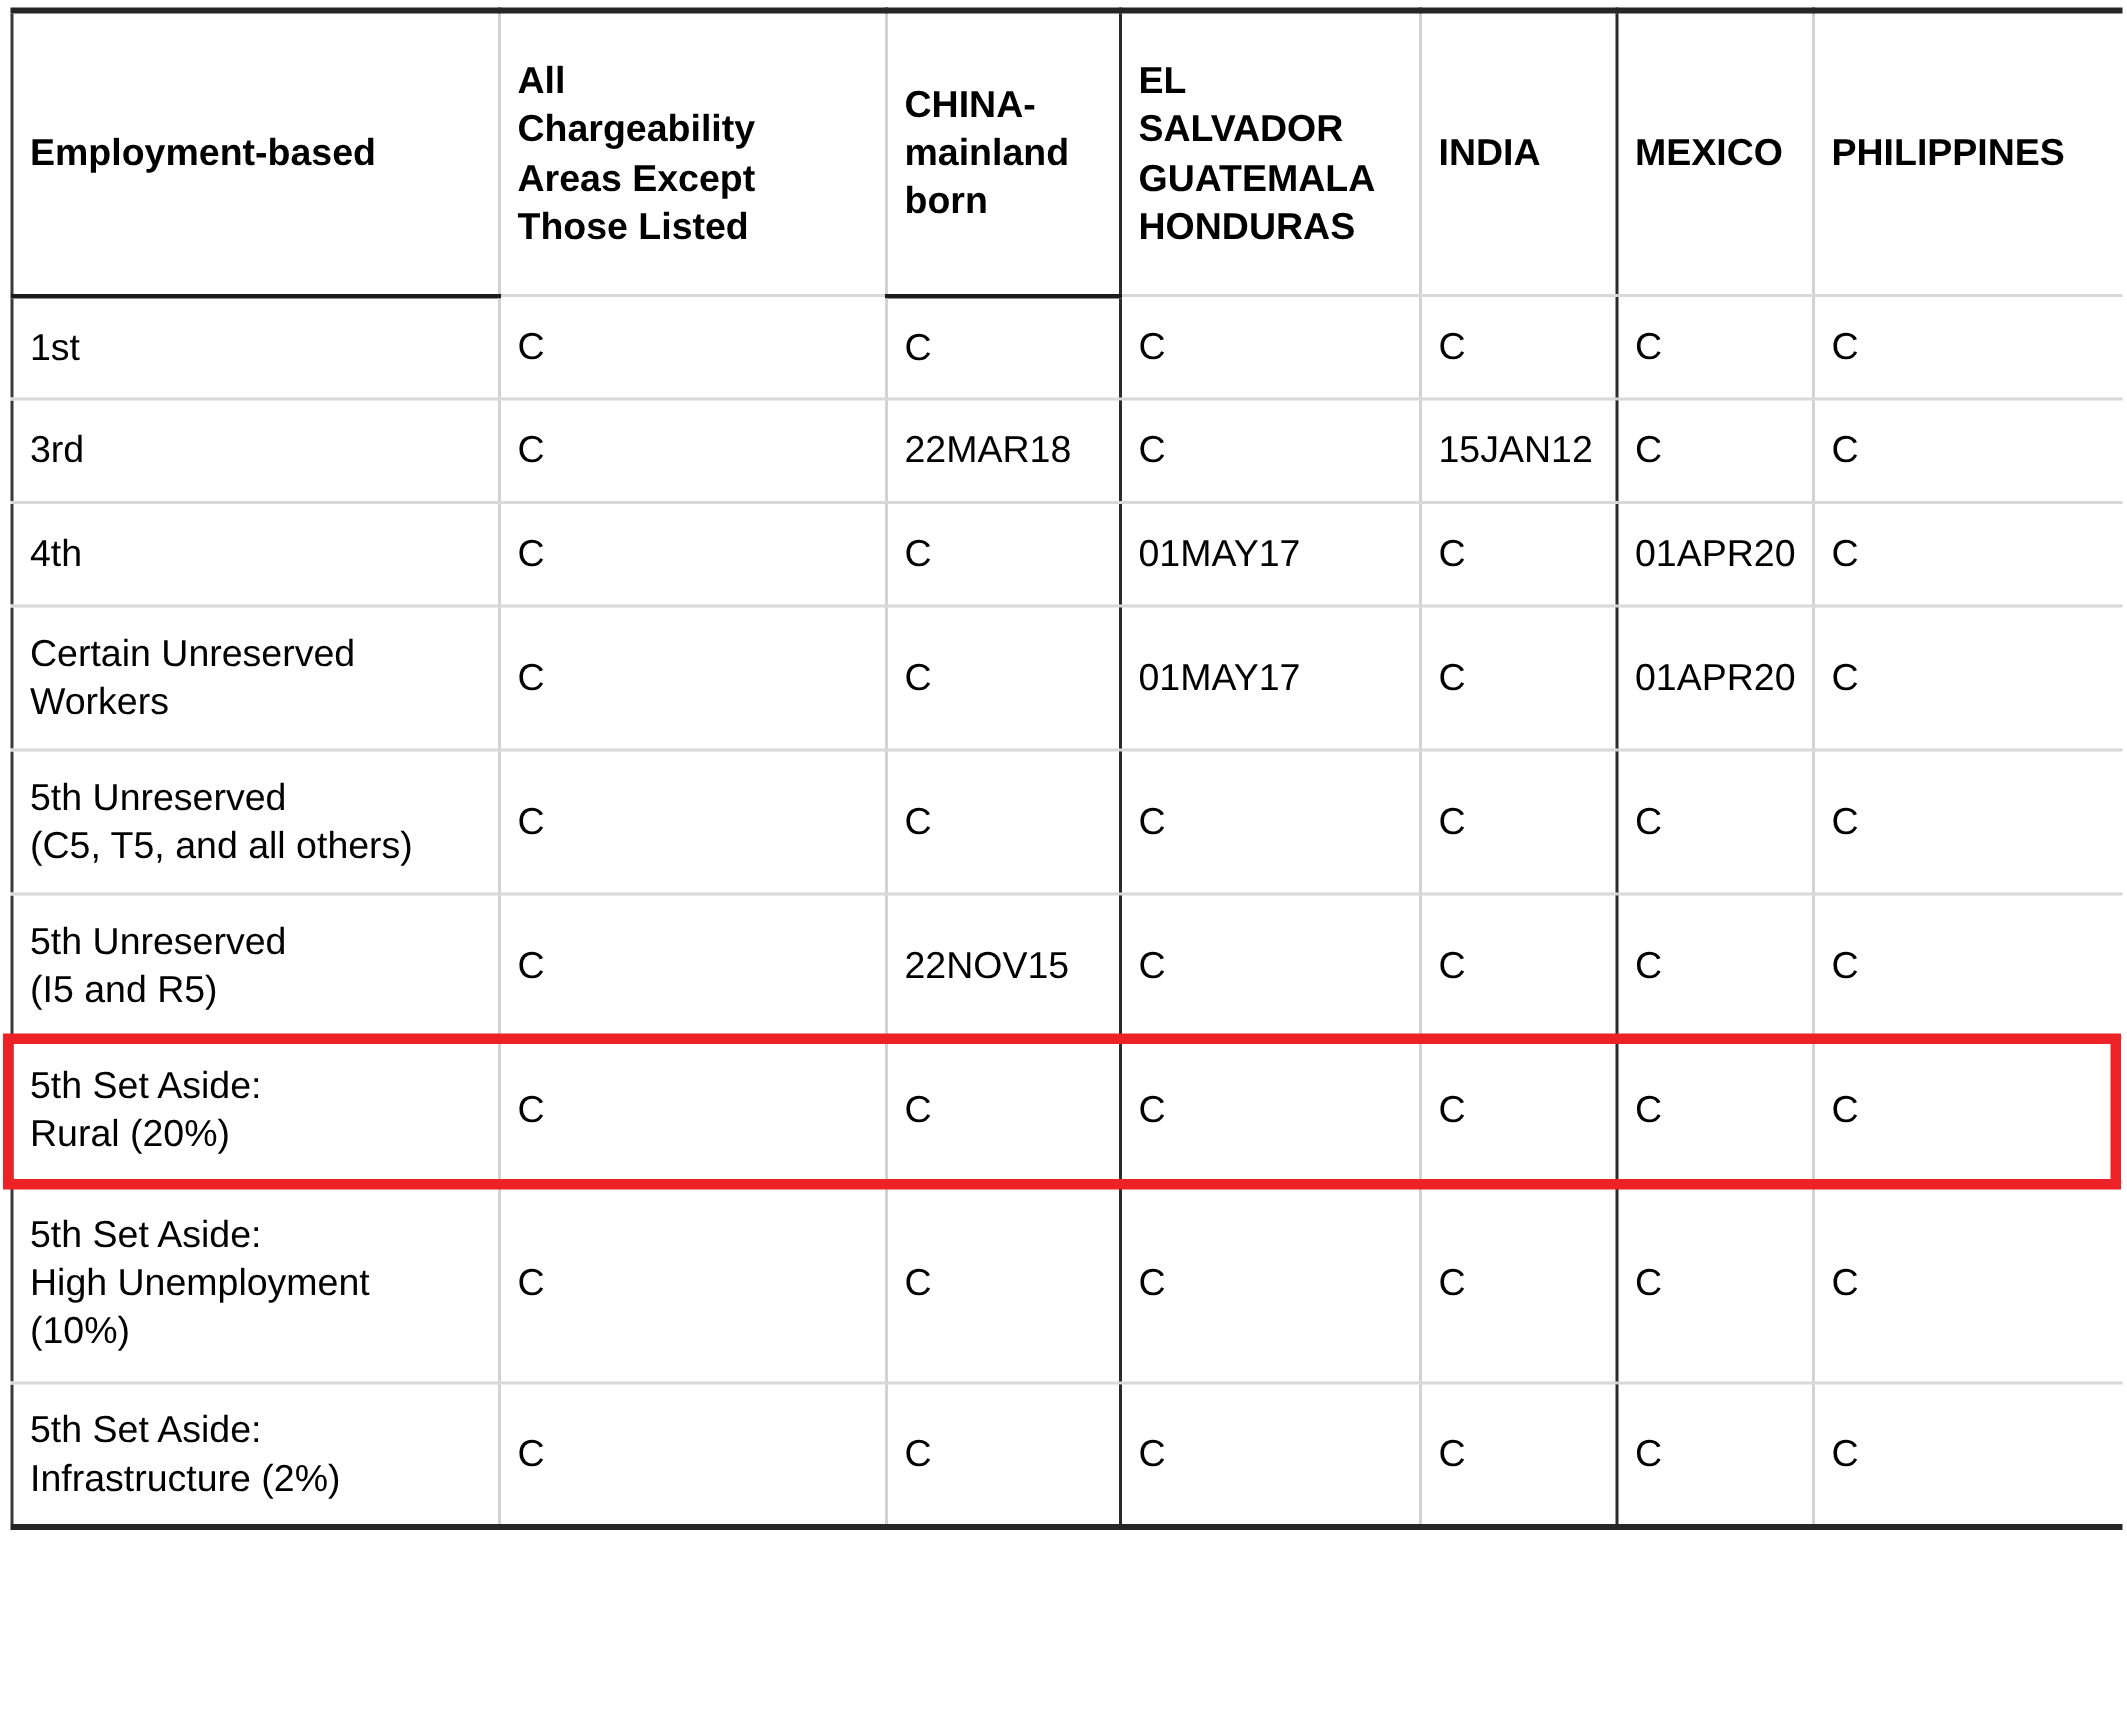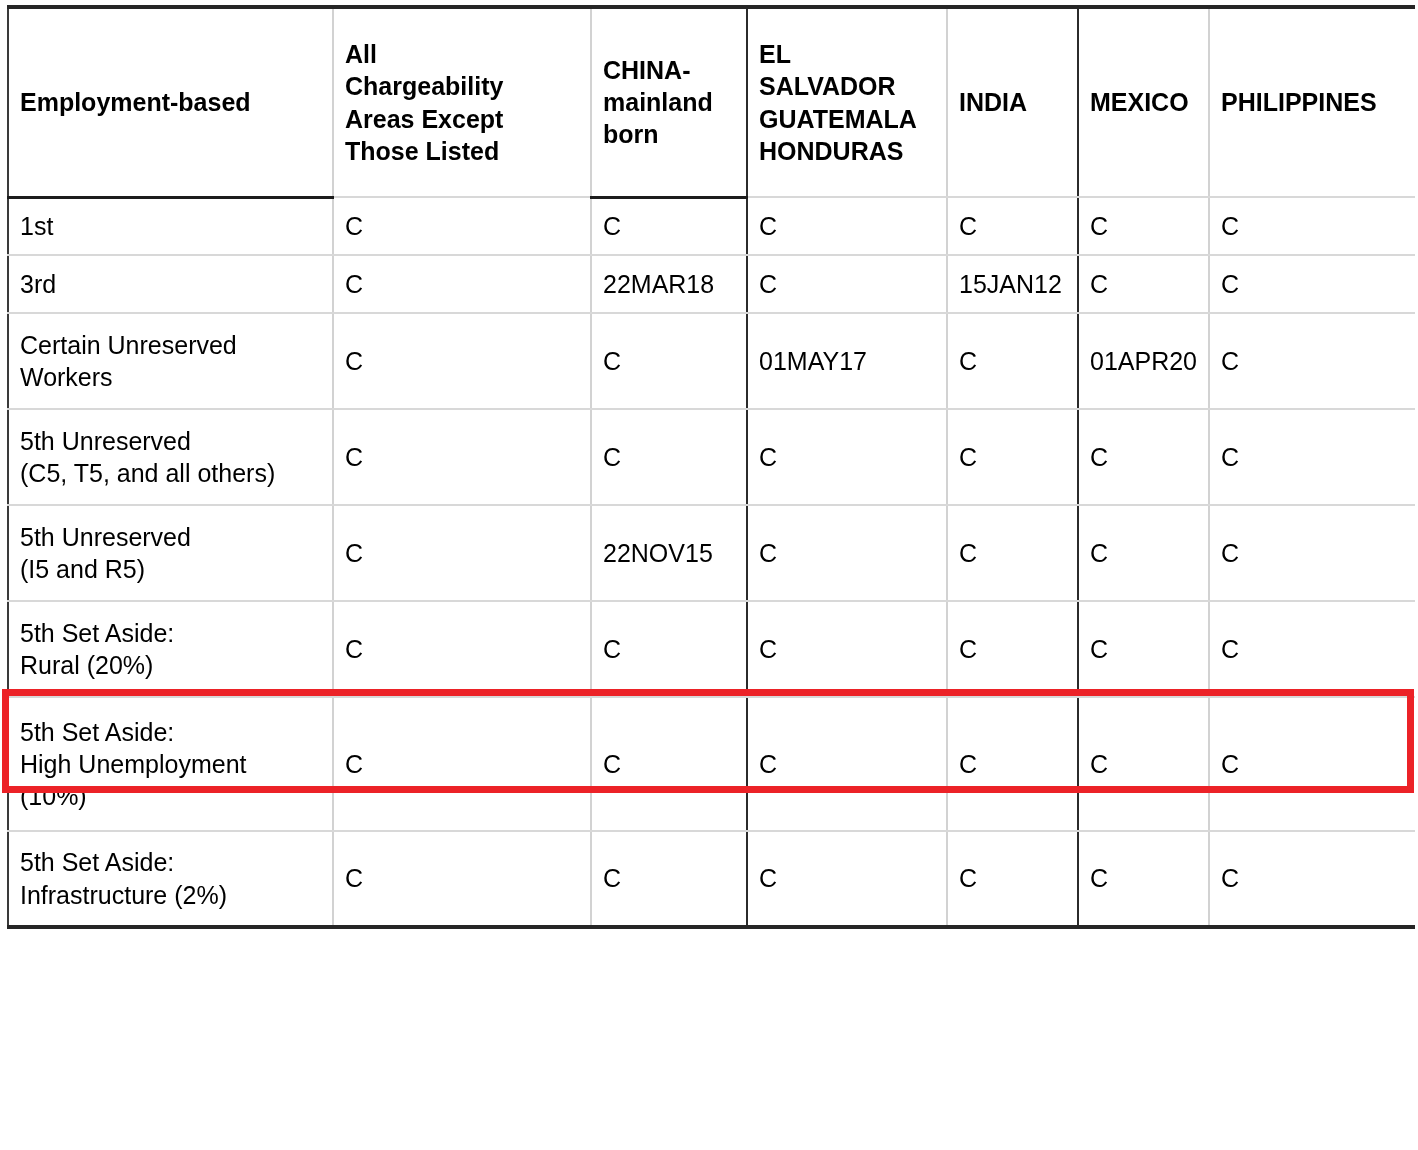--- a/index.html
+++ b/index.html
@@ -63,21 +63,21 @@
 
   
   tr.header-row th { height: 190px; padding-top: 4px; padding-bottom: 4px; }
 
   
   .sep-dark { border-right: 2px solid #2b2b2b !important; }
   tr.header-row th.hdr-dark-bottom { border-bottom: 3px solid #1c1c1c !important; }
 
   td.cat-cell, th.cat-cell { padding-left: 11px; }
 
-  tr.row-1line td { height: 58px; }
+  tr.row-1line td { height: 69px; }
   tr.row-2line td { height: 96px; }
   tr.row-3line td { height: 134px; }
 
   tr:last-child td { border-bottom: none; }
   table.visa-table th:last-child,
   table.visa-table td:last-child { border-right: none; }
 
   
   .highlight-box {
     position: absolute;
@@ -133,20 +133,29 @@
         </tr>
         <tr class="row-1line">
           <td class="cat-cell">3rd</td>
           <td>C</td>
           <td class="sep-dark">22MAR18</td>
           <td>C</td>
           <td class="sep-dark">15JAN12</td>
           <td>C</td>
           <td>C</td>
         </tr>
+        <tr class="row-1line">
+          <td class="cat-cell">4th</td>
+          <td>C</td>
+          <td class="sep-dark">C</td>
+          <td>01MAY17</td>
+          <td class="sep-dark">C</td>
+          <td>01APR20</td>
+          <td>C</td>
+        </tr>
         <tr class="row-2line">
           <td class="cat-cell">Certain Unreserved
 Workers</td>
           <td>C</td>
           <td class="sep-dark">C</td>
           <td>01MAY17</td>
           <td class="sep-dark">C</td>
           <td>01APR20</td>
           <td>C</td>
         </tr>

